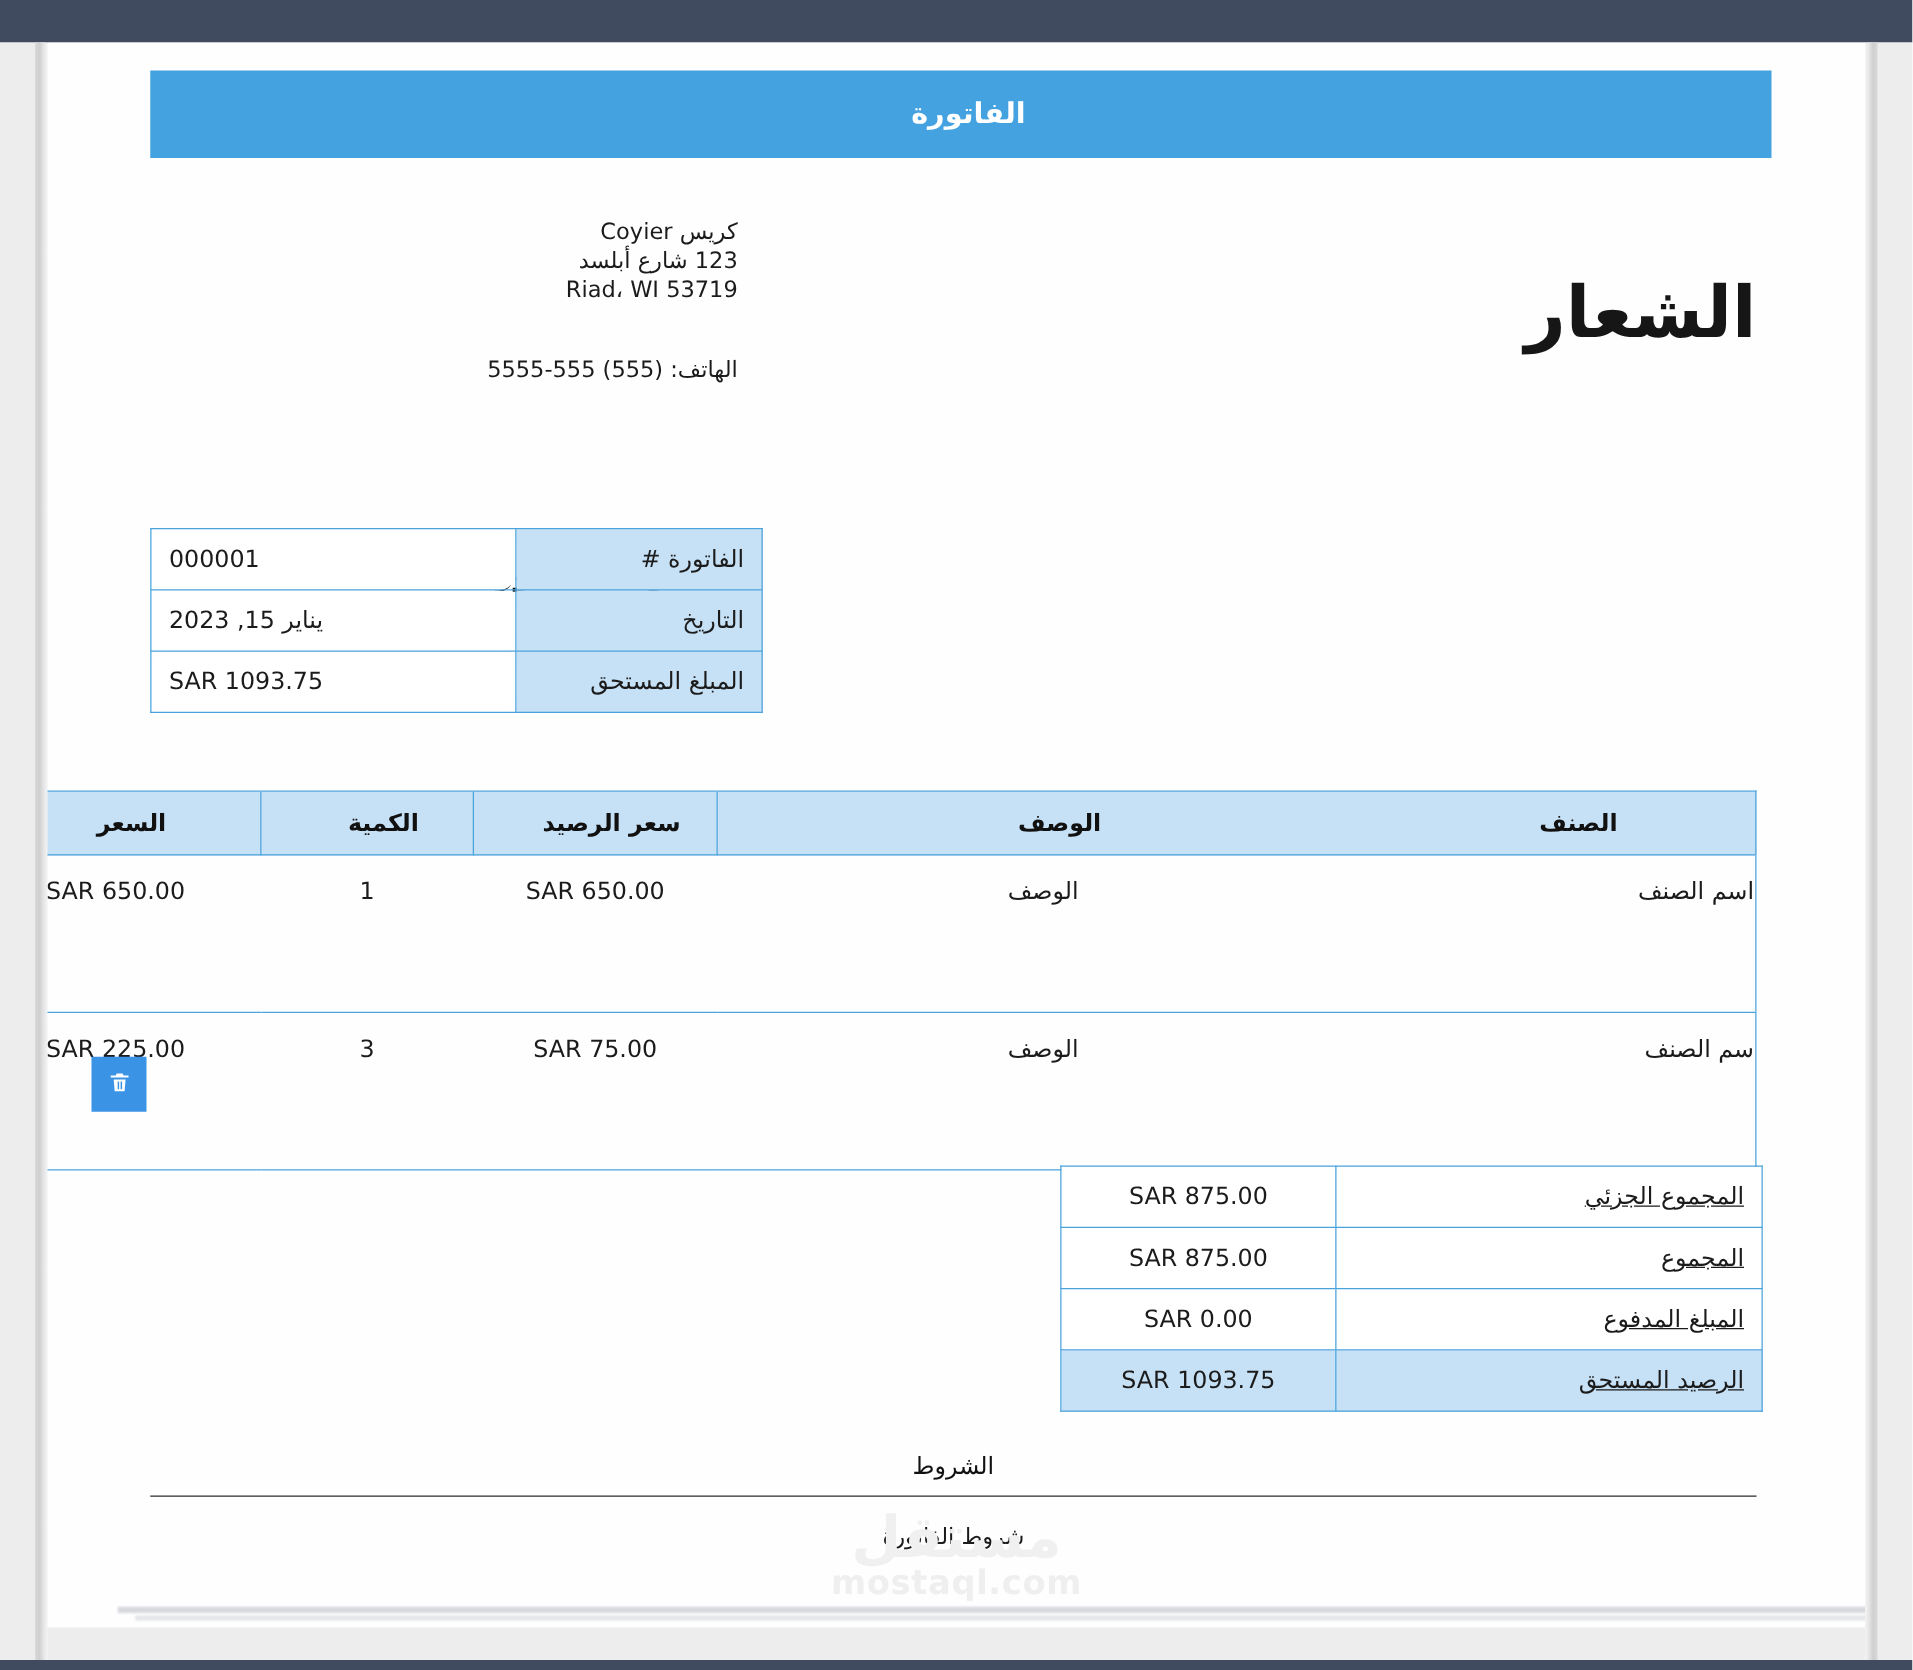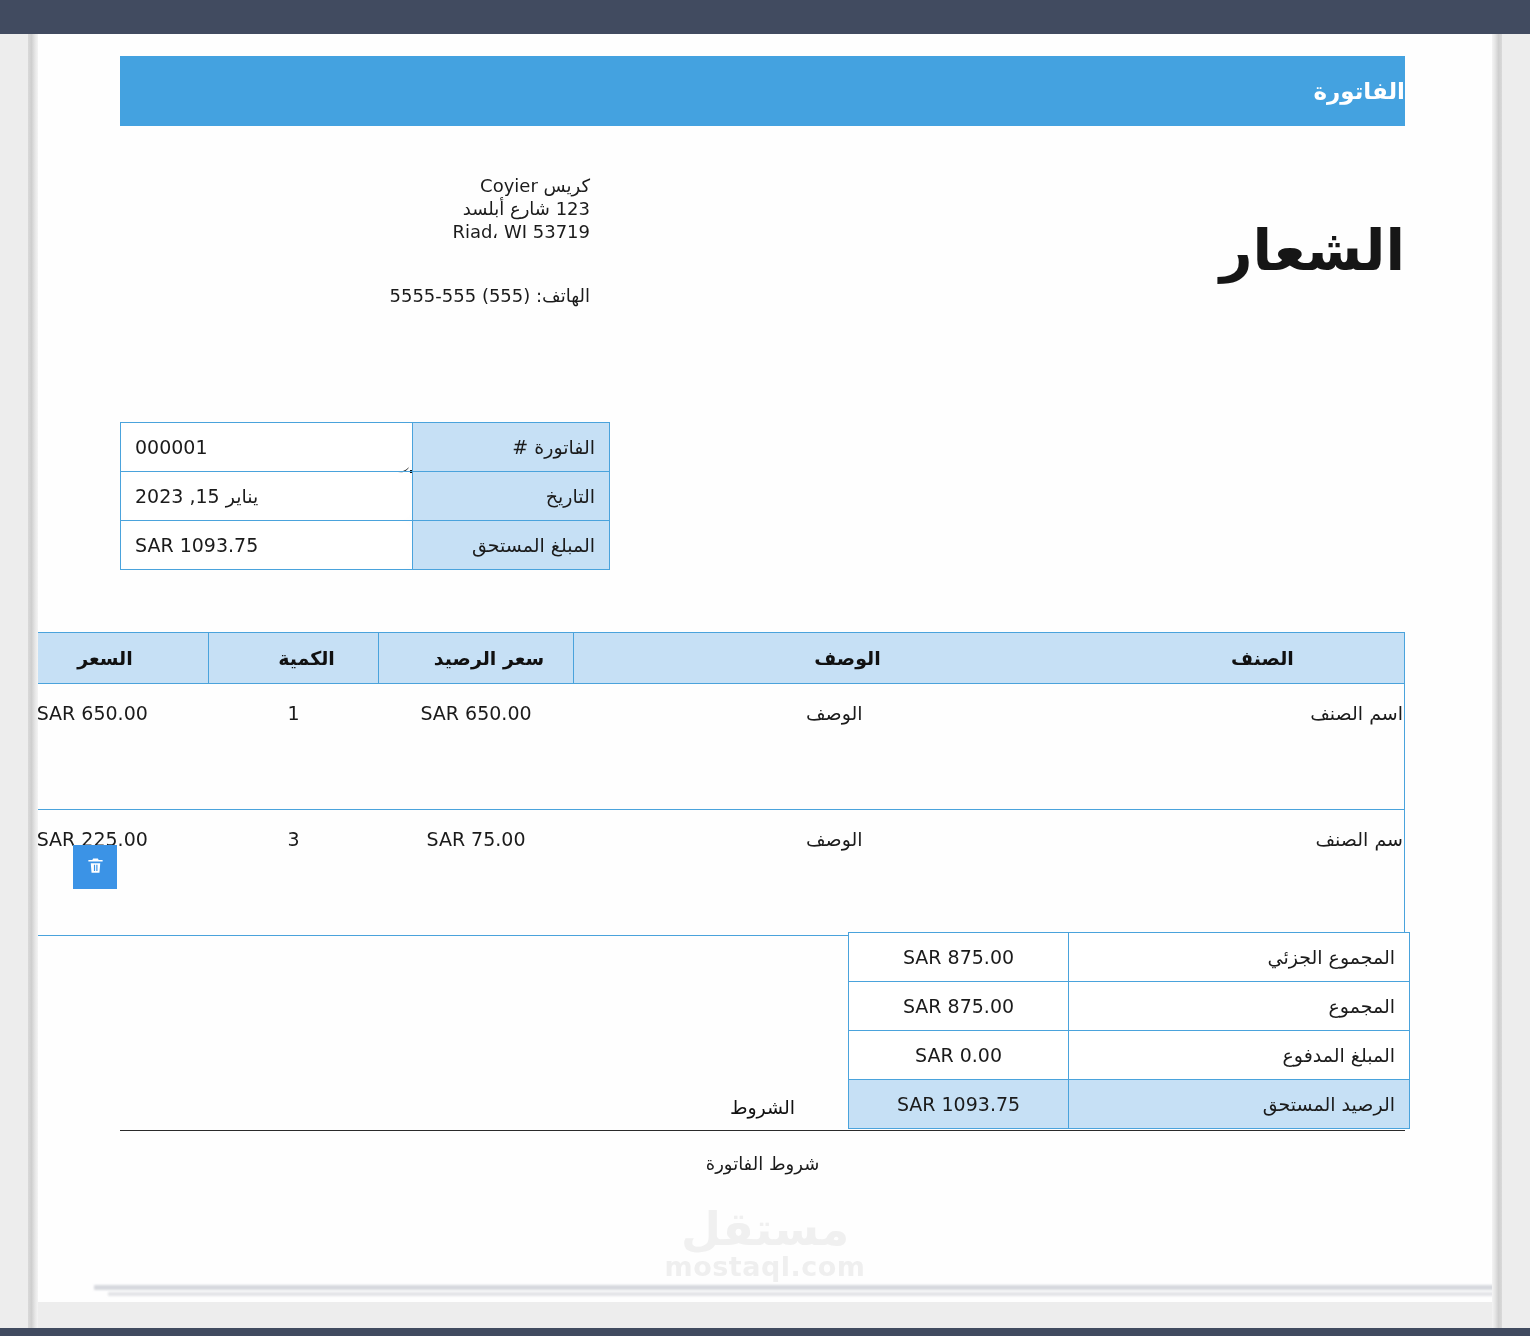--- a/index.html
+++ b/index.html
@@ -94,20 +94,22 @@
   
   #title-band {
     position: absolute;
     top: 22px;
     left: 82px;
     width: 1285px;
     height: 70px;
     background: #44a2e0;
     display: flex;
     align-items: center;
+    justify-content: center;
+    padding-left: 12px;
   }
   #title-band .title-text {
     color: #ffffff;
     font-size: 23px;
     font-weight: bold;
     letter-spacing: .5px;
   }
 
   
   #head-row {
@@ -268,33 +270,34 @@
     border: 1px solid #4aa3dc;
     height: 48px;
     font-size: 19px;
     color: #1b1b1b;
     padding: 0 14px;
   }
   table.totals td.t-lbl {
     width: 312px;
     text-align: right;
     background: #ffffff;
+    text-decoration: underline;
   }
   table.totals td.t-val {
     width: 191px;
     text-align: center;
     background: #ffffff;
     direction: ltr;
   }
   table.totals tr.highlight td { background: #c6e0f5; }
 
   
   #terms-wrap {
     position: absolute;
-    top: 1062px;
+    top: 1128px;
     left: 82px;
     width: 1285px;
     text-align: center;
   }
   #terms-heading {
     font-size: 19px;
     color: #111;
     letter-spacing: 9px;
     padding-bottom: 12px;
   }

